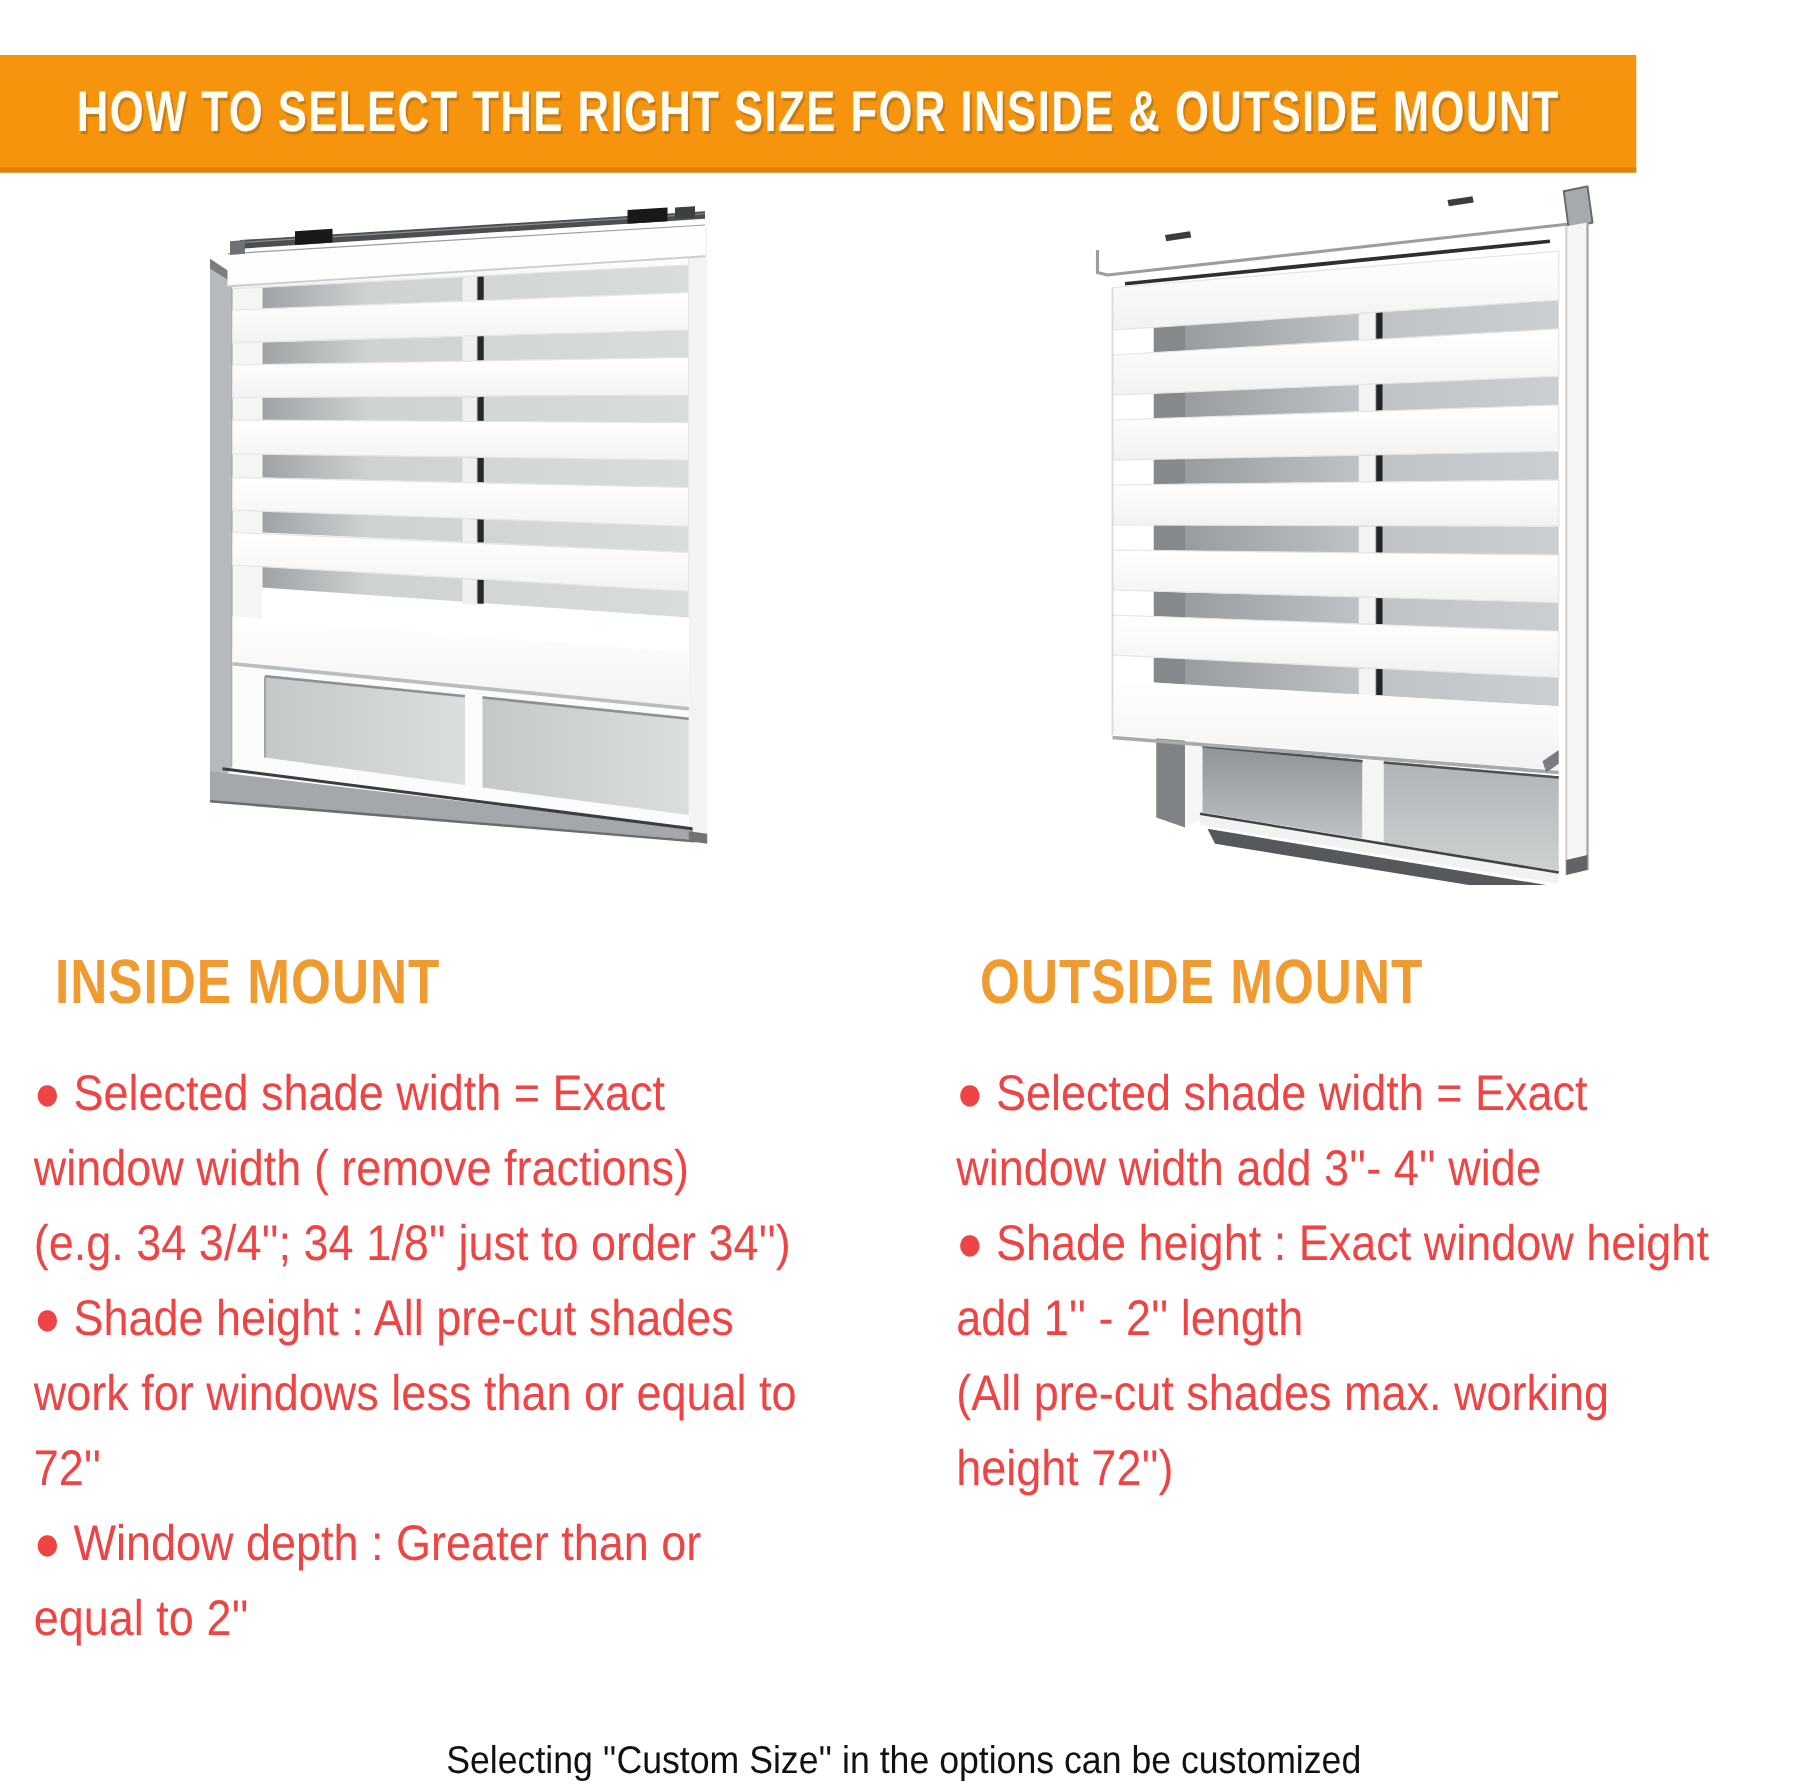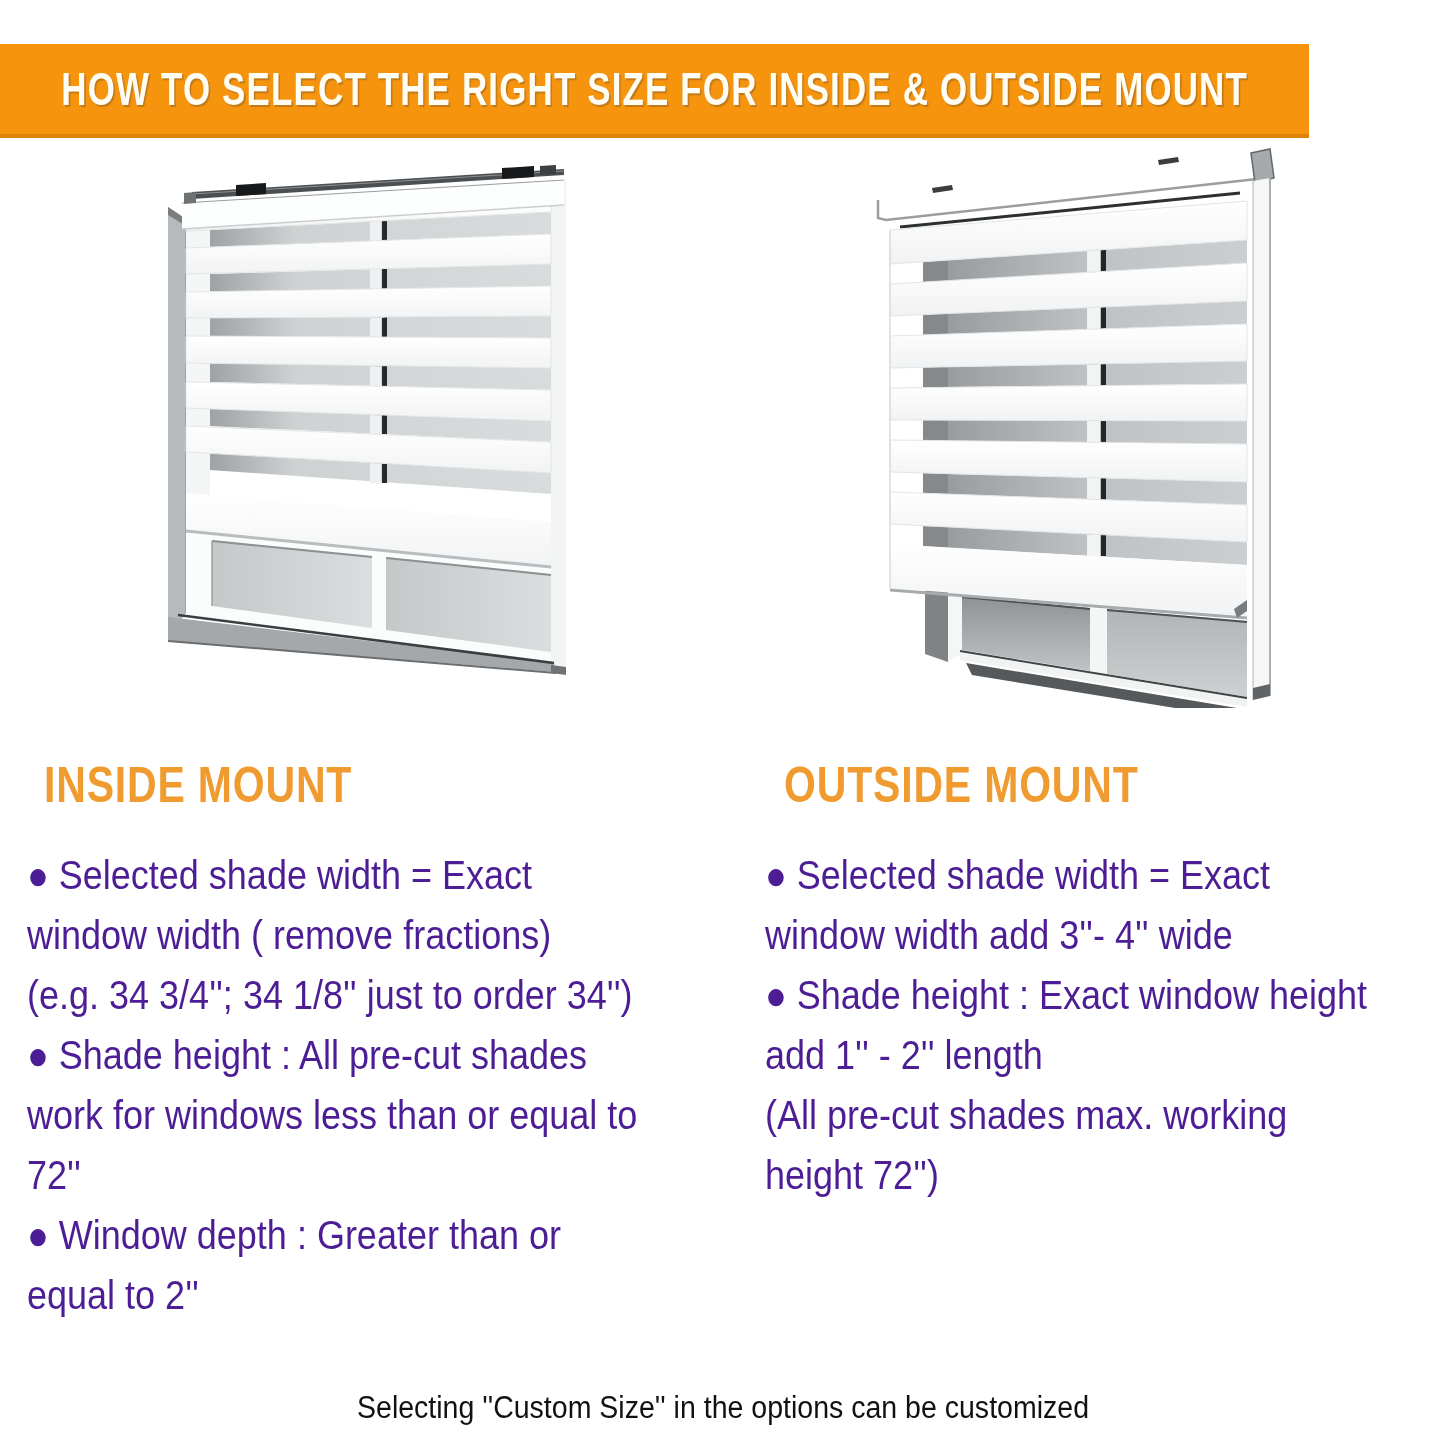--- a/index.html
+++ b/index.html
@@ -21,21 +21,21 @@
   .illus-left svg,.illus-right svg{display:block;width:100%;height:100%;}
 
   
   .mount-heading{position:absolute;top:756px;font-size:50px;font-weight:bold;
           color:var(--heading-orange,#F09B30);letter-spacing:1px;white-space:nowrap;
           transform:scaleX(0.82);transform-origin:0 50%;}
   .heading-inside{left:44px;}
   .heading-outside{left:784px;}
 
   
-  .col{position:absolute;top:845px;color:#4c1d95;font-size:40px;}
+  .col{position:absolute;top:845px;color:#ef4444;font-size:40px;}
   .col-left{left:27px;}
   .col-right{left:765px;}
   .line{height:60px;line-height:60px;white-space:nowrap;
         transform:scaleX(0.9);transform-origin:0 50%;}
 
   
   .footer-note{position:absolute;top:1386px;left:50%;
         transform:translateX(-50%) scaleX(0.92);
         font-size:31px;color:#111;white-space:nowrap;line-height:44px;}
 </style>

